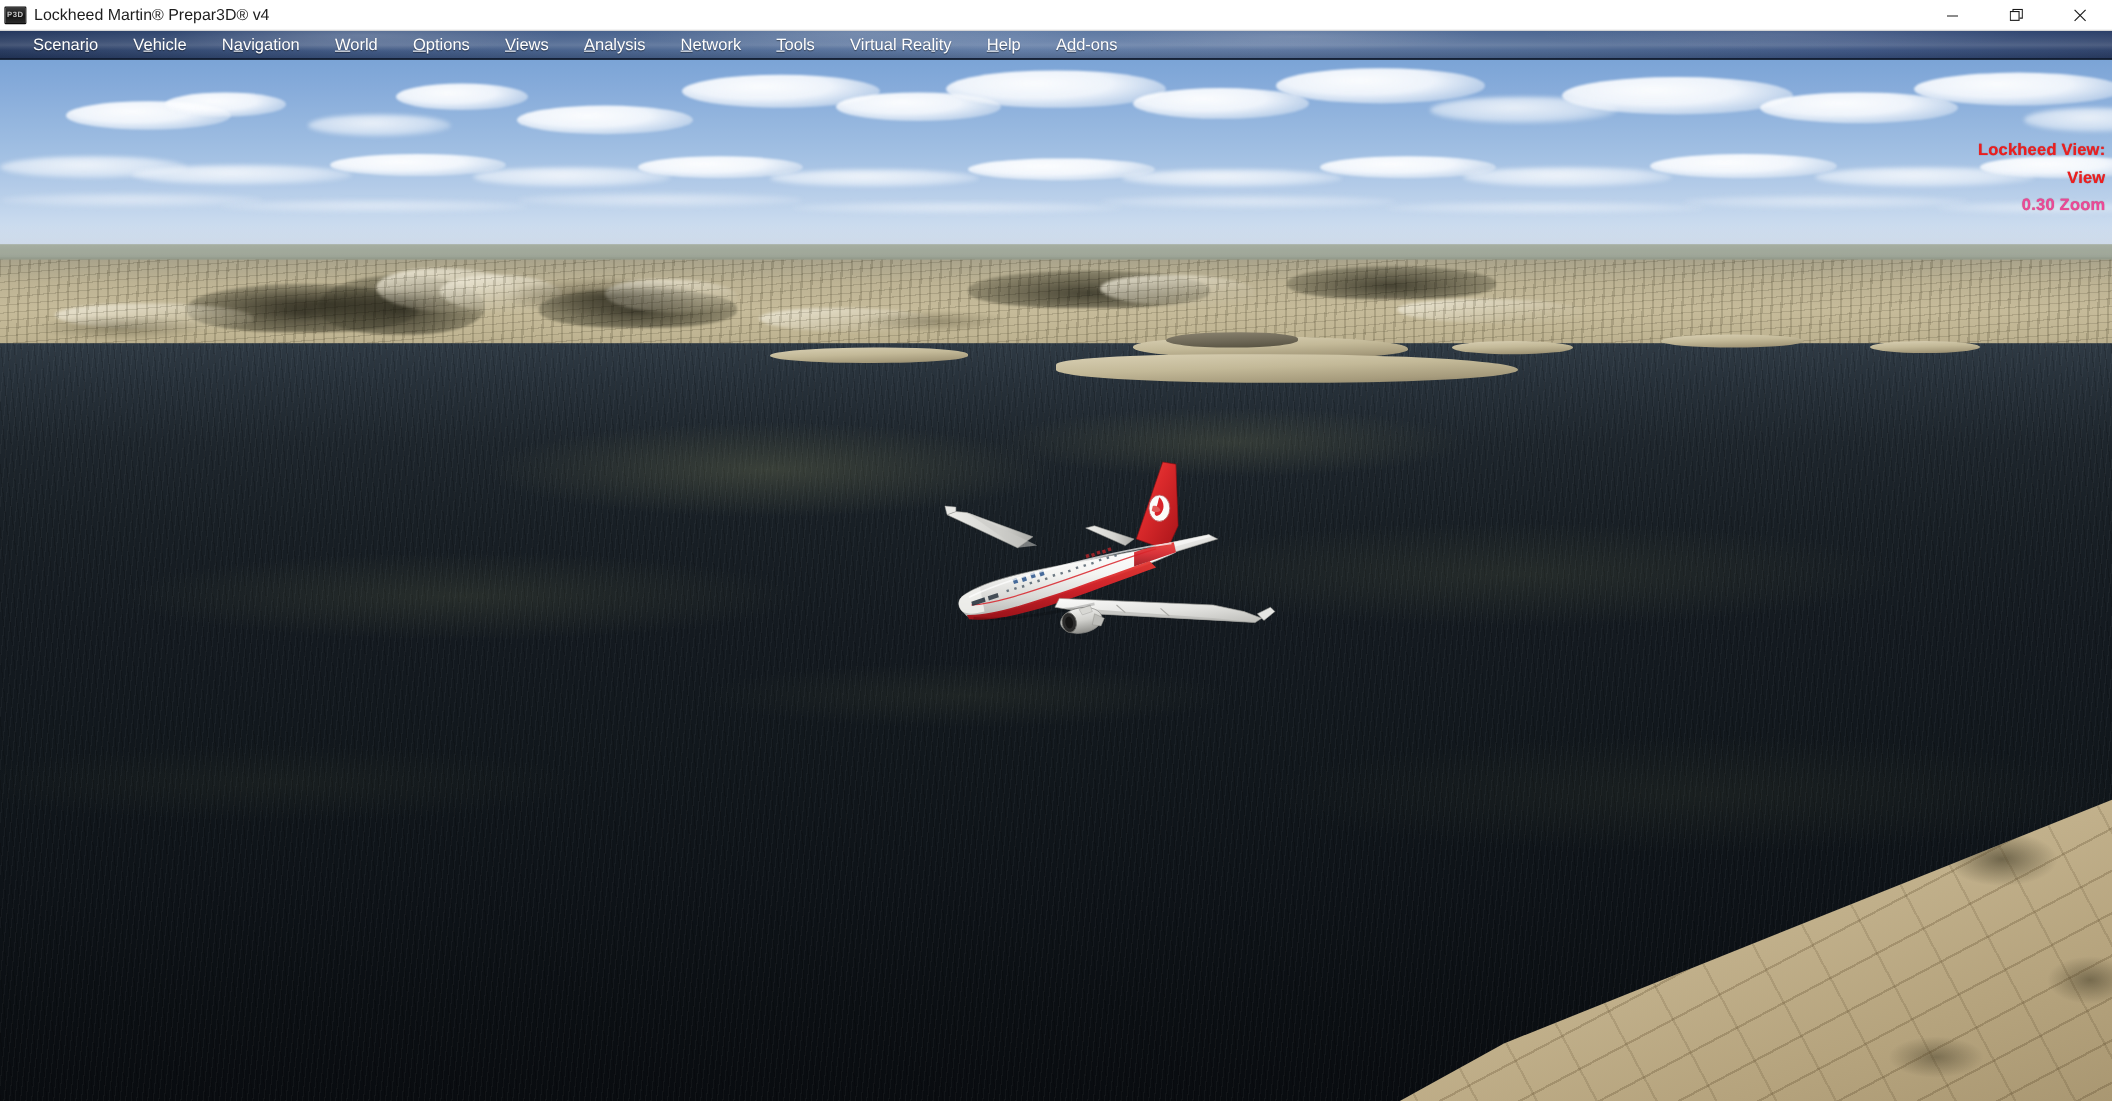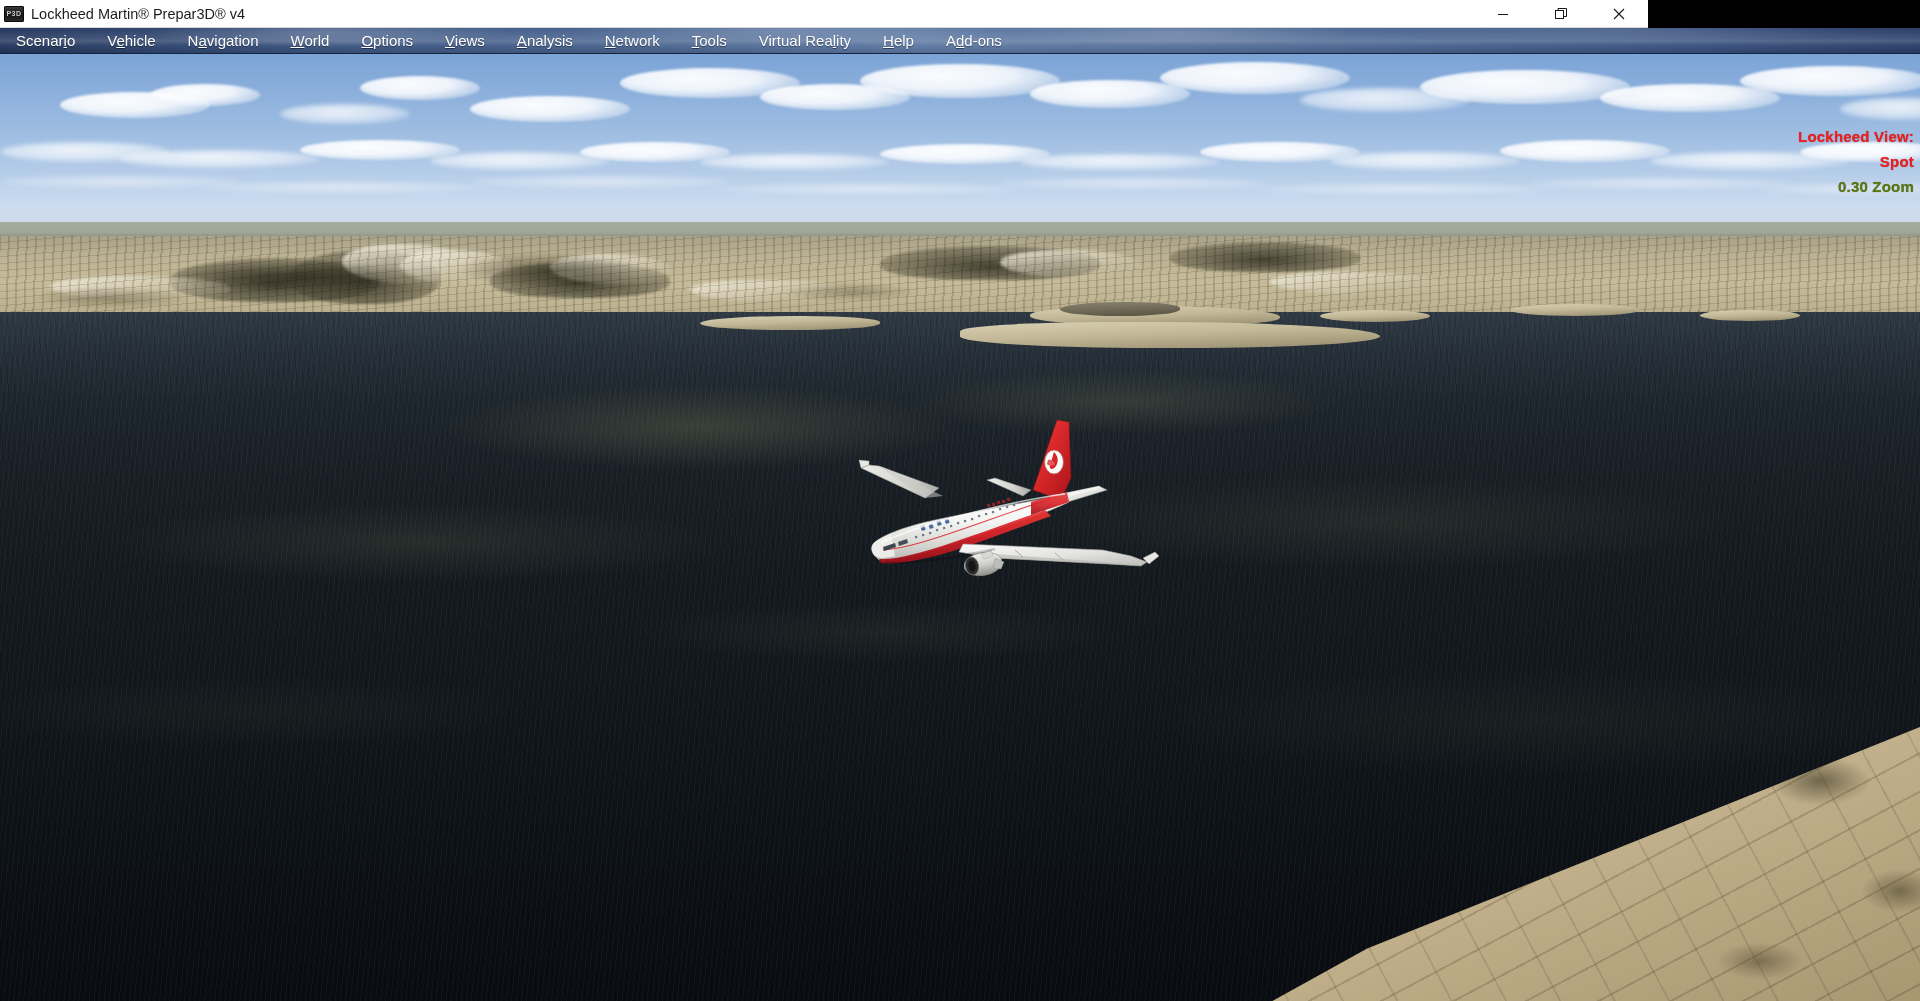--- a/index.html
+++ b/index.html
@@ -17,21 +17,21 @@
     position: relative;
     width: 1920px;
     height: 1001px;
     overflow: hidden;
   }
 
   
   #titlebar {
     position: absolute;
     top: 0; left: 0;
-    width: 1648px;
+    width: 1920px;
     height: 28px;
     background: #ffffff;
     border-bottom: 1px solid #d8d8d8;
     display: flex;
     align-items: center;
     z-index: 50;
   }
 
   #app-icon {
     width: 20px;
@@ -112,29 +112,30 @@
     background:
       radial-gradient(ellipse 260px 22px at 330px 4px, rgba(255,255,255,.20), rgba(255,255,255,0) 70%),
       radial-gradient(ellipse 300px 20px at 780px 2px, rgba(255,255,255,.17), rgba(255,255,255,0) 70%),
       radial-gradient(ellipse 240px 18px at 1180px 5px, rgba(255,255,255,.14), rgba(255,255,255,0) 70%),
       radial-gradient(ellipse 320px 20px at 1620px 3px, rgba(255,255,255,.10), rgba(255,255,255,0) 70%);
     pointer-events: none;
   }
 
   .menu-item {
     position: relative;
-    padding: 0 16px;
+    padding: 0 2px;
     height: 26px;
     line-height: 26px;
     font-size: 15px;
     color: #ffffff;
     white-space: nowrap;
     cursor: default;
     text-shadow: 0 1px 1px rgba(0,0,0,.45);
     font-family: "Liberation Sans", sans-serif;
+    margin-left: 28px;
   }
   .menu-item u { text-decoration: underline; text-underline-offset: 1px; }
 
   
   #scene {
     position: absolute;
     top: 54px; left: 0;
     width: 1920px;
     height: 947px;
     overflow: hidden;
@@ -646,18 +647,18 @@
 
           <path d="M126,138 L136,134 L138,140 L129,143 Z" fill="#d8d8d4" stroke="#9d9d99" stroke-width="0.4"></path>
         </g>
 
         <path d="M30,146 C56,149 100,142 140,133" fill="none" stroke="#000" stroke-width="2.4" opacity="0.18"></path>
       </svg>
     </div>
 
     <div id="hud">
       <div class="hud-line" style="color: rgb(239, 29, 29);">Lockheed View:</div>
-      <div class="hud-line" style="color: rgb(239, 29, 29);">Spot</div>
-      <div class="hud-line" style="color: #4d7c0f;">0.30 Zoom</div>
+      <div class="hud-line" style="color: rgb(239, 29, 29);">View</div>
+      <div class="hud-line" style="color: #ec4899;">0.30 Zoom</div>
     </div>
 
   </div>
 </div>
 
 </body></html>

